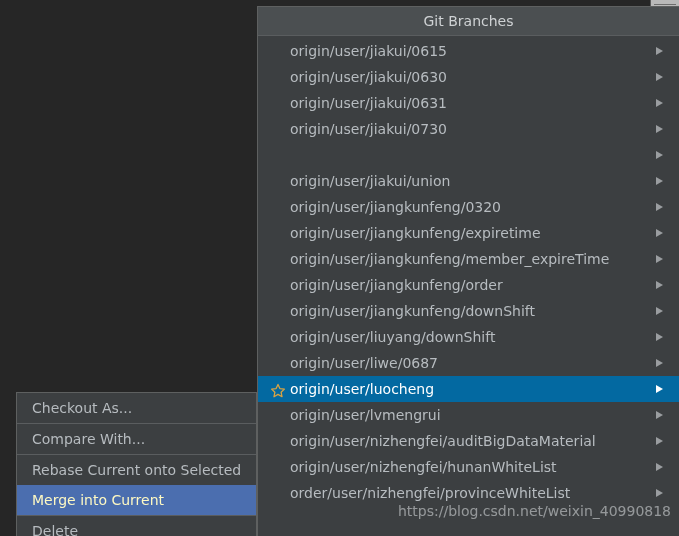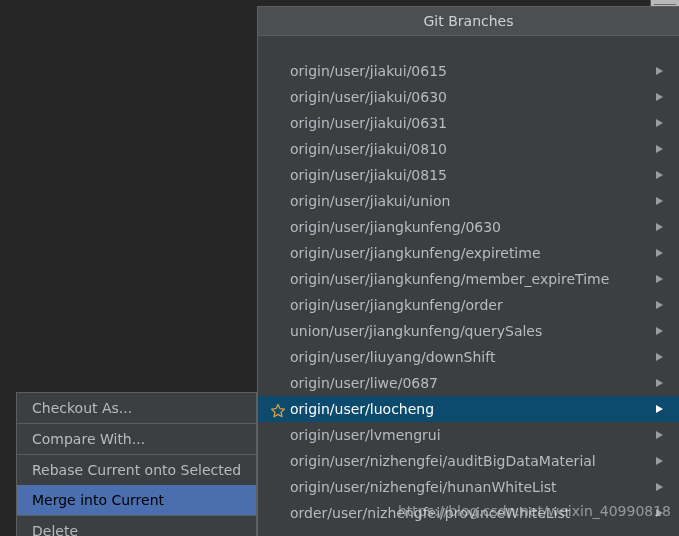--- a/index.html
+++ b/index.html
@@ -70,38 +70,37 @@
     color: #cfd2d4;
     font-size: 14px;
     background: #4b4f51;
     border-bottom: 1px solid #5a5d5f;
     box-sizing: border-box;
     user-select: none;
   }
 
   .branch-list {
     padding-top: 2px;
-    margin-top: 20px;
   }
 
   .branch-row {
     position: relative;
     height: 26px;
     line-height: 26px;
     padding-left: 32px;
     padding-right: 34px;
     color: #b7bcc0;
     font-size: 14px;
     white-space: nowrap;
     overflow: hidden;
     box-sizing: border-box;
     user-select: none;
   }
   .branch-row.selected {
-    background: #0c4a6e;
+    background: #0369a1;
     color: #ffffff;
   }
   .branch-row .star-icon {
     position: absolute;
     left: 12px;
     top: 5px;
     width: 16px;
     height: 16px;
   }
   .branch-row .arrow-icon {
@@ -135,21 +134,21 @@
     line-height: 30px;
     padding-left: 15px;
     color: #b7bcc0;
     font-size: 14px;
     white-space: nowrap;
     box-sizing: border-box;
     user-select: none;
   }
   .ctx-item.selected {
     background: #4b6eaf;
-    color: #000000;
+    color: #fef9c3;
   }
   .ctx-sep {
     height: 1px;
     background: #5a5d5f;
     margin: 0 0 0 0;
   }
 
   
   #watermark {
     position: absolute;
@@ -173,28 +172,28 @@
     <div class="ln a"></div>
     <div class="ln b"></div>
   </div>
 
   <div id="git-popup">
     <div class="popup-title">Git Branches</div>
     <div class="branch-list" id="branch-list">
         <div class="branch-row"><span>origin/user/jiakui/0615</span><span class="arrow-icon"></span></div>
         <div class="branch-row"><span>origin/user/jiakui/0630</span><span class="arrow-icon"></span></div>
         <div class="branch-row"><span>origin/user/jiakui/0631</span><span class="arrow-icon"></span></div>
-        <div class="branch-row"><span>origin/user/jiakui/0810</span><span class="arrow-icon"></span></div>
-        <div class="branch-row"><span>origin/user/jiakui/0815</span><span class="arrow-icon"></span></div>
+        <div class="branch-row"><span>origin/user/jiakui/0730</span><span class="arrow-icon"></span></div>
+        <div class="branch-row"><span class="arrow-icon"></span></div>
         <div class="branch-row"><span>origin/user/jiakui/union</span><span class="arrow-icon"></span></div>
-        <div class="branch-row"><span>origin/user/jiangkunfeng/0630</span><span class="arrow-icon"></span></div>
+        <div class="branch-row"><span>origin/user/jiangkunfeng/0320</span><span class="arrow-icon"></span></div>
         <div class="branch-row"><span>origin/user/jiangkunfeng/expiretime</span><span class="arrow-icon"></span></div>
         <div class="branch-row"><span>origin/user/jiangkunfeng/member_expireTime</span><span class="arrow-icon"></span></div>
         <div class="branch-row"><span>origin/user/jiangkunfeng/order</span><span class="arrow-icon"></span></div>
-        <div class="branch-row"><span>union/user/jiangkunfeng/querySales</span><span class="arrow-icon"></span></div>
+        <div class="branch-row"><span>origin/user/jiangkunfeng/downShift</span><span class="arrow-icon"></span></div>
         <div class="branch-row"><span>origin/user/liuyang/downShift</span><span class="arrow-icon"></span></div>
         <div class="branch-row"><span>origin/user/liwe/0687</span><span class="arrow-icon"></span></div>
         <div class="branch-row selected"><span class="star-icon"><svg viewBox="0 0 16 16" width="16" height="16">
               <path d="M8 1.4 L9.9 5.6 L14.4 6.1 L11.1 9.2 L12 13.7 L8 11.4 L4 13.7 L4.9 9.2 L1.6 6.1 L6.1 5.6 Z" fill="none" stroke="#d9a343" stroke-width="1.3" stroke-linejoin="round"></path>
             </svg></span><span>origin/user/luocheng</span><span class="arrow-icon"></span></div>
         <div class="branch-row"><span>origin/user/lvmengrui</span><span class="arrow-icon"></span></div>
         <div class="branch-row"><span>origin/user/nizhengfei/auditBigDataMaterial</span><span class="arrow-icon"></span></div>
         <div class="branch-row"><span>origin/user/nizhengfei/hunanWhiteList</span><span class="arrow-icon"></span></div>
         <div class="branch-row"><span>order/user/nizhengfei/provinceWhiteList</span><span class="arrow-icon"></span></div>
       </div>

